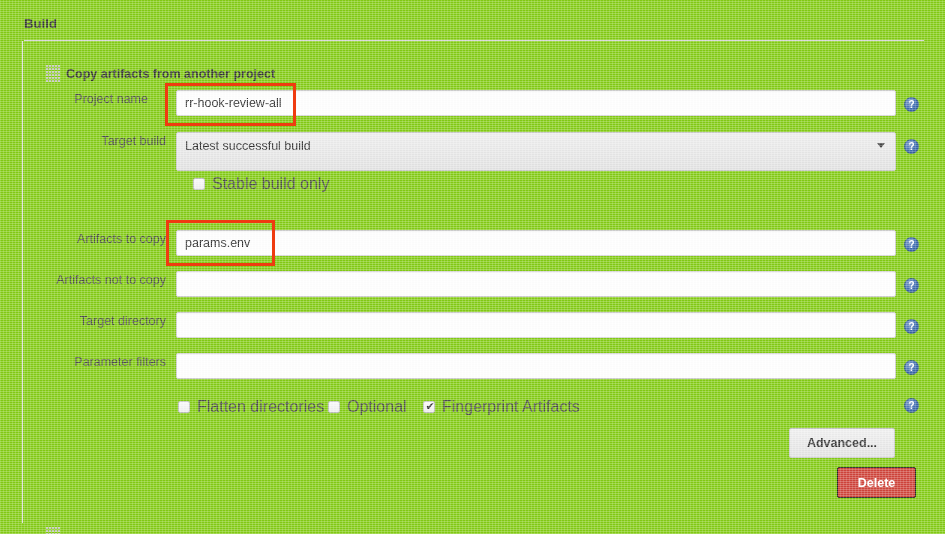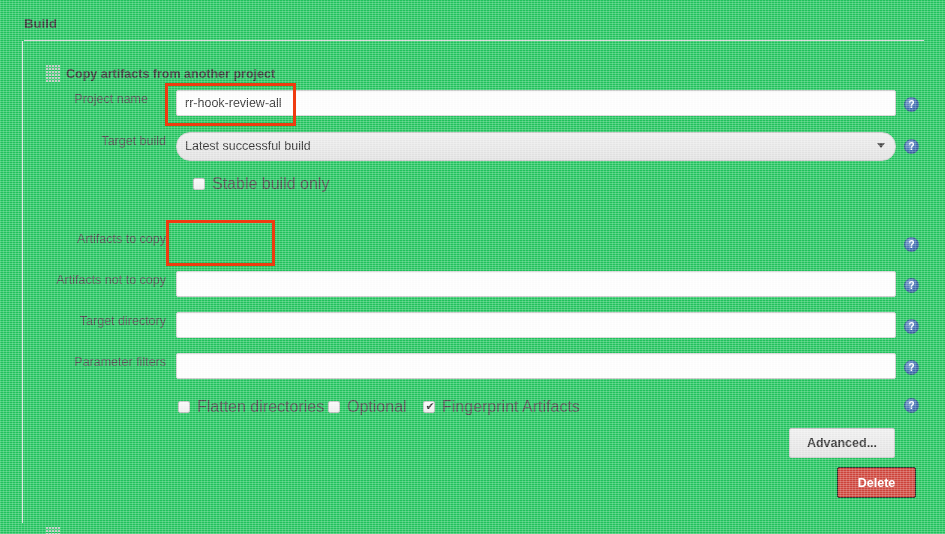--- a/index.html
+++ b/index.html
@@ -10,21 +10,21 @@
     overflow: hidden;
     background: #ececec;
     font-family: "Liberation Sans", sans-serif;
     -webkit-font-smoothing: antialiased;
   }
 
   #root {
     position: relative;
     width: 945px;
     height: 534px;
-    background: #22c55e;
+    background: #84cc16;
   }
 
   
   #root::before {
     content: "";
     position: absolute;
     inset: 0;
     pointer-events: none;
     background-image:
       repeating-linear-gradient(0deg, rgba(255,255,255,0.30) 0px, rgba(255,255,255,0.30) 1px, rgba(0,0,0,0.012) 1px, rgba(0,0,0,0.012) 2px),
@@ -111,25 +111,25 @@
     padding: 0 8px;
     line-height: 24px;
     box-shadow: inset 0 1px 1px rgba(0,0,0,0.045);
     font-family: "Liberation Sans", sans-serif;
   }
 
   .select-field {
     position: absolute;
     left: 176px;
     width: 720px;
-    height: 29px;
+    height: 39px;
     box-sizing: border-box;
     background: linear-gradient(to bottom, #eeeeee 0%, #e2e2e2 100%);
     border: 1px solid #cccccc;
-    border-radius: 14px;
+    border-radius: 2px;
     font-size: 12.5px;
     color: #2b2b2b;
     padding: 0 8px;
     line-height: 26px;
     position: absolute;
   }
   .select-caret {
     position: absolute;
     right: 10px;
     top: 10px;
@@ -260,20 +260,21 @@
     <span class="select-caret"></span>
   </div>
   <div class="help-icon" style="left:904px; top:139px;">?</div>
 
   <div class="cbx-wrap" style="left:193px; top:175px;">
     <span class="cbx"></span>
     <span class="cbx-label">Stable build only</span>
   </div>
 
   <div class="row-label" style="left:46px; top:232px;">Artifacts to copy</div>
+  <input class="field" style="top: 230px;" type="text" value="params.env">
   <div class="help-icon" style="left:904px; top:237px;">?</div>
 
   <div class="row-label" style="left:46px; top:273px;">Artifacts not to copy</div>
   <input class="field" style="top: 271px;" type="text" value="">
   <div class="help-icon" style="left:904px; top:278px;">?</div>
 
   <div class="row-label" style="left:46px; top:314px;">Target directory</div>
   <input class="field" style="top: 312px;" type="text" value="">
   <div class="help-icon" style="left:904px; top:319px;">?</div>
 

